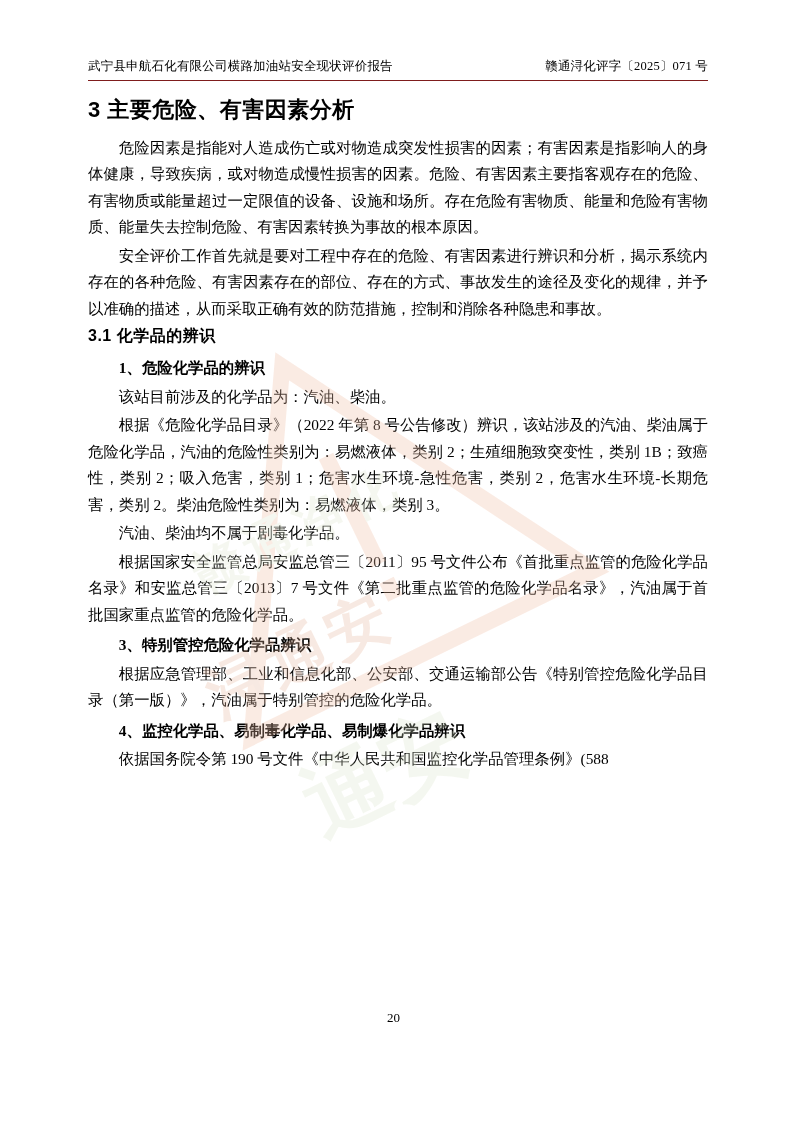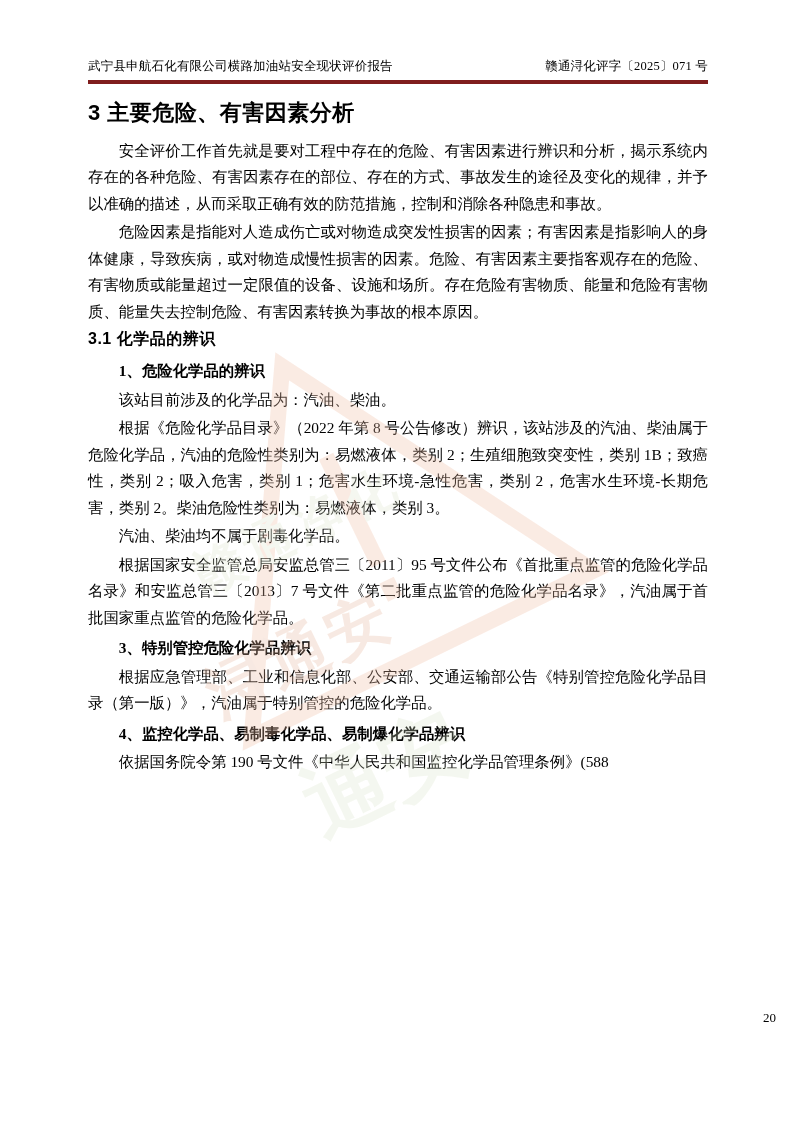--- a/index.html
+++ b/index.html
@@ -24,21 +24,21 @@
     width: 620px;
   }
   
   .header {
     display: flex;
     justify-content: space-between;
     align-items: flex-end;
     font-size: 12.5px;
     letter-spacing: 0.2px;
     padding-bottom: 5px;
-    border-bottom: 4px solid #7f1d1d;
+    border-bottom: 1px solid #7f1d1d;
   }
   .header .hleft { white-space: nowrap; }
   .header .hright { white-space: nowrap; text-align: center; }
 
   
   h1.sec {
     font-family: "Liberation Sans", "DejaVu Sans", sans-serif;
     font-size: 22px;
     font-weight: bold;
     margin: 14px 0 10px 0;
@@ -63,23 +63,23 @@
     font-size: 15.4px;
     line-height: 1.72;
     margin: 4px 0 2px 0;
     text-indent: 2em;
     font-weight: bold;
     font-family: Liberation Serif, serif;
   }
   .pagenum {
     position: absolute;
     left: 0;
-    right: 17px;
+    right: 6px;
     top: 1010px;
-    text-align: right;
+    text-align: center;
     font-size: 13px;
   }
 
   
   .watermark {
     position: absolute;
     left: 0;
     top: 0;
     width: 793px;
     height: 1122px;
@@ -138,22 +138,22 @@
 
   <div class="content">
 
     <div class="header">
       <div class="hleft">武宁县申航石化有限公司横路加油站安全现状评价报告</div>
       <div class="hright">赣通浔化评字〔2025〕071 号</div>
     </div>
 
     <h1 class="sec">3 主要危险、有害因素分析</h1>
 
+    <p class="body">危险因素是指能对人造成伤亡或对物造成突发性损害的因素；有害因素是指影响人的身体健康，导致疾病，或对物造成慢性损害的因素。危险、有害因素主要指客观存在的危险、有害物质或能量超过一定限值的设备、设施和场所。存在危险有害物质、能量和危险有害物质、能量失去控制危险、有害因素转换为事故的根本原因。</p>
     <p class="body">安全评价工作首先就是要对工程中存在的危险、有害因素进行辨识和分析，揭示系统内存在的各种危险、有害因素存在的部位、存在的方式、事故发生的途径及变化的规律，并予以准确的描述，从而采取正确有效的防范措施，控制和消除各种隐患和事故。</p>
-    <p class="body">危险因素是指能对人造成伤亡或对物造成突发性损害的因素；有害因素是指影响人的身体健康，导致疾病，或对物造成慢性损害的因素。危险、有害因素主要指客观存在的危险、有害物质或能量超过一定限值的设备、设施和场所。存在危险有害物质、能量和危险有害物质、能量失去控制危险、有害因素转换为事故的根本原因。</p>
 
     <h2 class="sub">3.1 化学品的辨识</h2>
 
     <p class="listhead">1、危险化学品的辨识</p>
     <p class="body">该站目前涉及的化学品为：汽油、柴油。</p>
     <p class="body">根据《危险化学品目录》（2022 年第 8 号公告修改）辨识，该站涉及的汽油、柴油属于危险化学品，汽油的危险性类别为：易燃液体，类别 2；生殖细胞致突变性，类别 1B；致癌性，类别 2；吸入危害，类别 1；危害水生环境-急性危害，类别 2，危害水生环境-长期危害，类别 2。柴油危险性类别为：易燃液体，类别 3。</p>
     <p class="body">汽油、柴油均不属于剧毒化学品。</p>
 
     <p class="body">根据国家安全监管总局安监总管三〔2011〕95 号文件公布《首批重点监管的危险化学品名录》和安监总管三〔2013〕7 号文件《第二批重点监管的危险化学品名录》，汽油属于首批国家重点监管的危险化学品。</p>
 

